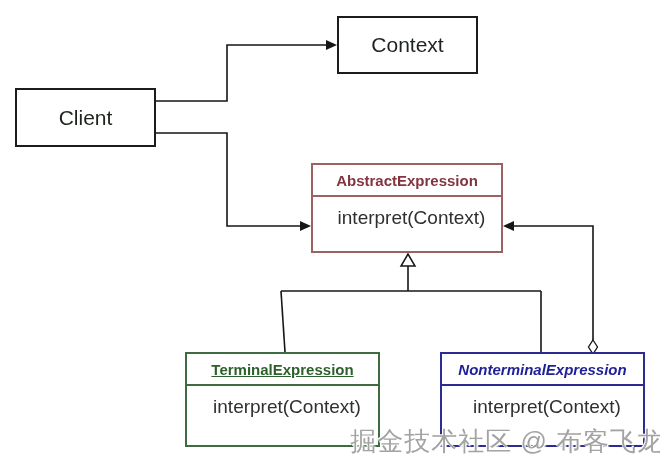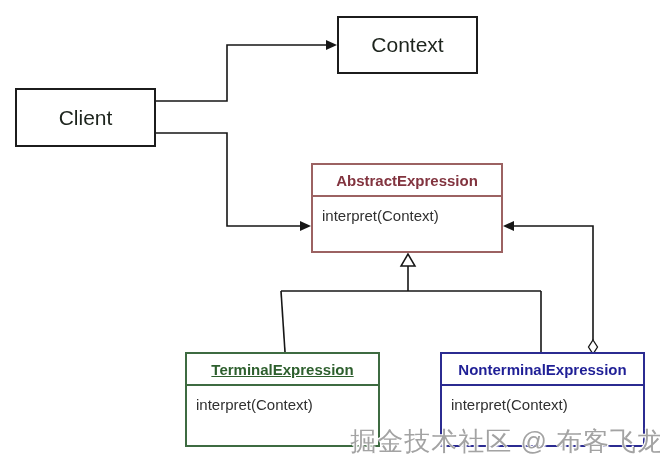--- a/index.html
+++ b/index.html
@@ -24,43 +24,43 @@
     z-index: 2;
   }
   .uml-box.simple {
     border: 2px solid #1c1c1c;
     display: flex;
     align-items: center;
     justify-content: center;
     font-size: 21px;
     color: #1d241d;
   }
-  .uml-box.titled { border-width: 2px; border-style: solid; }
+  .uml-box.titled { border-width: 2px; border-style: solid; text-align: center; }
   .uml-box .title {
     height: 32px;
     box-sizing: border-box;
     display: flex;
     align-items: center;
     justify-content: center;
     font-weight: bold;
     font-size: 15px;
     border-bottom-width: 2px;
     border-bottom-style: solid;
   }
   .uml-box .body {
     padding: 10px 0 0 9px;
-    font-size: 15px;
+    font-size: 19px;
     color: #303030;
   }
   .abstract        { border-color: #9c6262; }
   .abstract .title { color: #82343f; border-bottom-color: #9c6262; }
   .terminal        { border-color: #3e6b41; }
   .terminal .title { color: #2d5f2d; border-bottom-color: #3e6b41; text-decoration: underline; }
   .nonterminal        { border-color: #2b2b91; }
-  .nonterminal .title { color: #1f1f96; border-bottom-color: #2b2b91; }
+  .nonterminal .title { color: #1f1f96; border-bottom-color: #2b2b91; font-style: italic; }
   .watermark {
     position: absolute;
     top: 424px;
     right: -4px;
     z-index: 3;
     font-size: 26px;
     letter-spacing: 1px;
     white-space: nowrap;
     color: #a3a3a3;
     text-shadow: -1px -1px 0 #ffffff, 1px 1px 0 #ffffff, 2px 2px 1px rgba(255,255,255,0.65);

